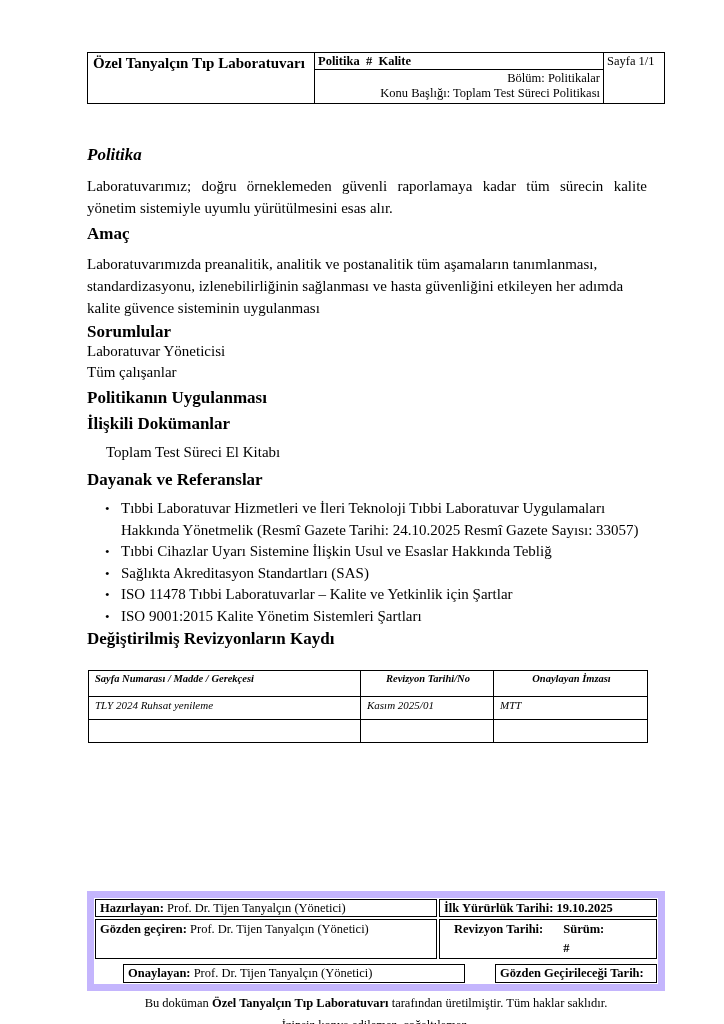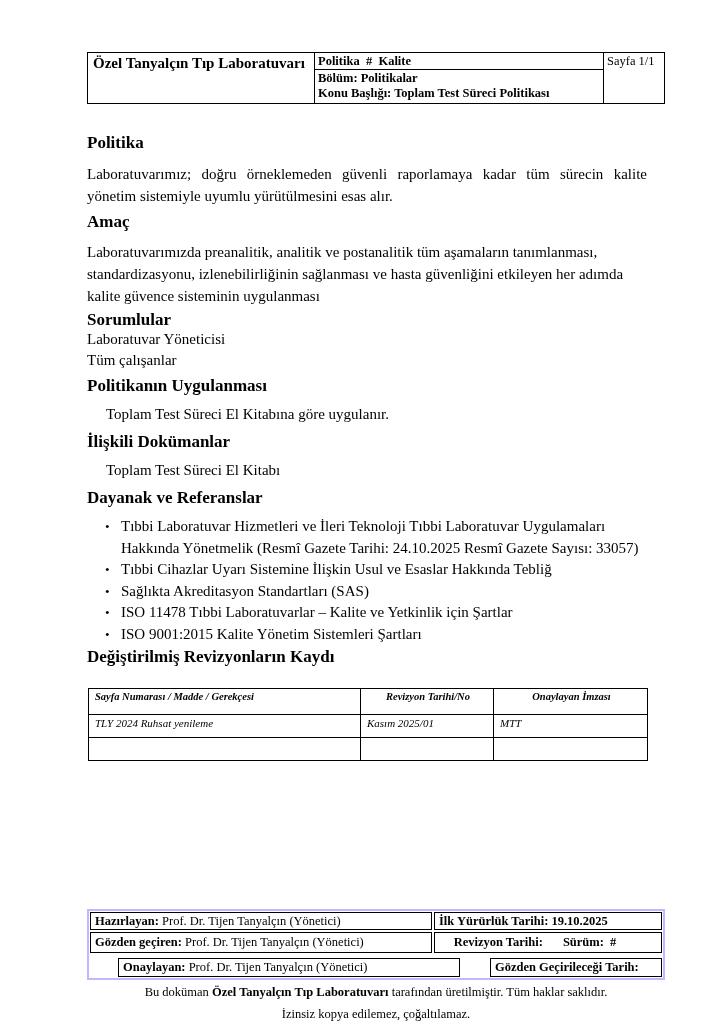--- a/index.html
+++ b/index.html
@@ -34,37 +34,38 @@
   .ht-type {
     grid-area: type;
     border-bottom: 1px solid #000;
     font-weight: bold; font-size: 12.5px;
     padding: 1px 3px 0 3px;
     white-space: pre-wrap;
     line-height: 15px;
   }
   .ht-rest {
     grid-area: rest;
-    font-weight: bold; font-size: 12.5px;
+    font-weight: normal; font-size: 12.5px;
     padding: 1px 3px 2px 3px;
     line-height: 15px;
+    text-align: right;
   }
   .ht-page {
     grid-area: page;
     border-left: 1px solid #000;
     font-size: 12.5px;
     padding: 1px 2px 0 3px;
   }
 
   
   .h-section {
     font-size: 17px; font-weight: bold;
     line-height: 18px;
   }
-  .h-politika { margin-top: 30px; }
+  .h-politika { margin-top: 42px; font-style: italic; }
   .para { font-size: 15px; line-height: 22px; width: 560px; }
   .para-just { text-align: justify; }
   .p-politika { margin-top: 11px; }
   .h-amac { margin-top: 6px; }
   .p-amac { margin-top: 10px; }
   .h-sorumlular { margin-top: 4px; }
   .plain-lines { font-size: 15px; line-height: 21px; }
   .h-uygulanma { margin-top: 6px; }
   .indent-line { margin-top: 9px; margin-left: 19px; font-size: 15px; line-height: 21px; }
   .h-iliskili { margin-top: 8px; }
@@ -103,21 +104,21 @@
   .rev-table th.col-a { text-align: left; }
   .rev-table td { font-size: 11px; height: 23px; }
   .col-a { width: 272px; }
   .col-b { width: 133px; }
   .col-c { width: 154px; }
 
   
   .footer-table {
     margin-top: 148px;
     width: 578px;
-    border: 2px solid #c4b5fd;
+    border: 7px solid #c4b5fd;
     padding: 1px;
     font-size: 12.5px;
   }
   .ft-row { display: flex; gap: 2px; }
   .ft-row2 { margin-top: 2px; }
   .ft-row3 { margin-top: 5px; }
   .ft-cell {
     border: 1px solid #000;
     padding: 0 4px;
     overflow: hidden; white-space: nowrap;
@@ -158,21 +159,20 @@
   <div class="h-section h-amac">Amaç</div>
   <div class="para p-amac">Laboratuvarımızda preanalitik, analitik ve postanalitik tüm aşamaların tanımlanması, standardizasyonu, izlenebilirliğinin sağlanması ve hasta güvenliğini etkileyen her adımda kalite güvence sisteminin uygulanması</div>
 
   <div class="h-section h-sorumlular">Sorumlular</div>
   <div class="plain-lines">
     <div>Laboratuvar Yöneticisi</div>
     <div>Tüm çalışanlar</div>
   </div>
 
   <div class="h-section h-uygulanma">Politikanın Uygulanması</div>
-  <div class="indent-line">Toplam Test Süreci El Kitabına göre uygulanır.</div>
 
   <div class="h-section h-iliskili">İlişkili Dokümanlar</div>
   <div class="indent-line">Toplam Test Süreci El Kitabı</div>
 
   <div class="h-section h-dayanak">Dayanak ve Referanslar</div>
   <ul class="bullets">
     <li>Tıbbi Laboratuvar Hizmetleri ve İleri Teknoloji Tıbbi Laboratuvar Uygulamaları Hakkında Yönetmelik (Resmî Gazete Tarihi: 24.10.2025 Resmî Gazete Sayısı: 33057)</li>
     <li>Tıbbi Cihazlar Uyarı Sistemine İlişkin Usul ve Esaslar Hakkında Tebliğ</li>
     <li>Sağlıkta Akreditasyon Standartları (SAS)</li>
     <li>ISO 11478 Tıbbi Laboratuvarlar – Kalite ve Yetkinlik için Şartlar</li>

